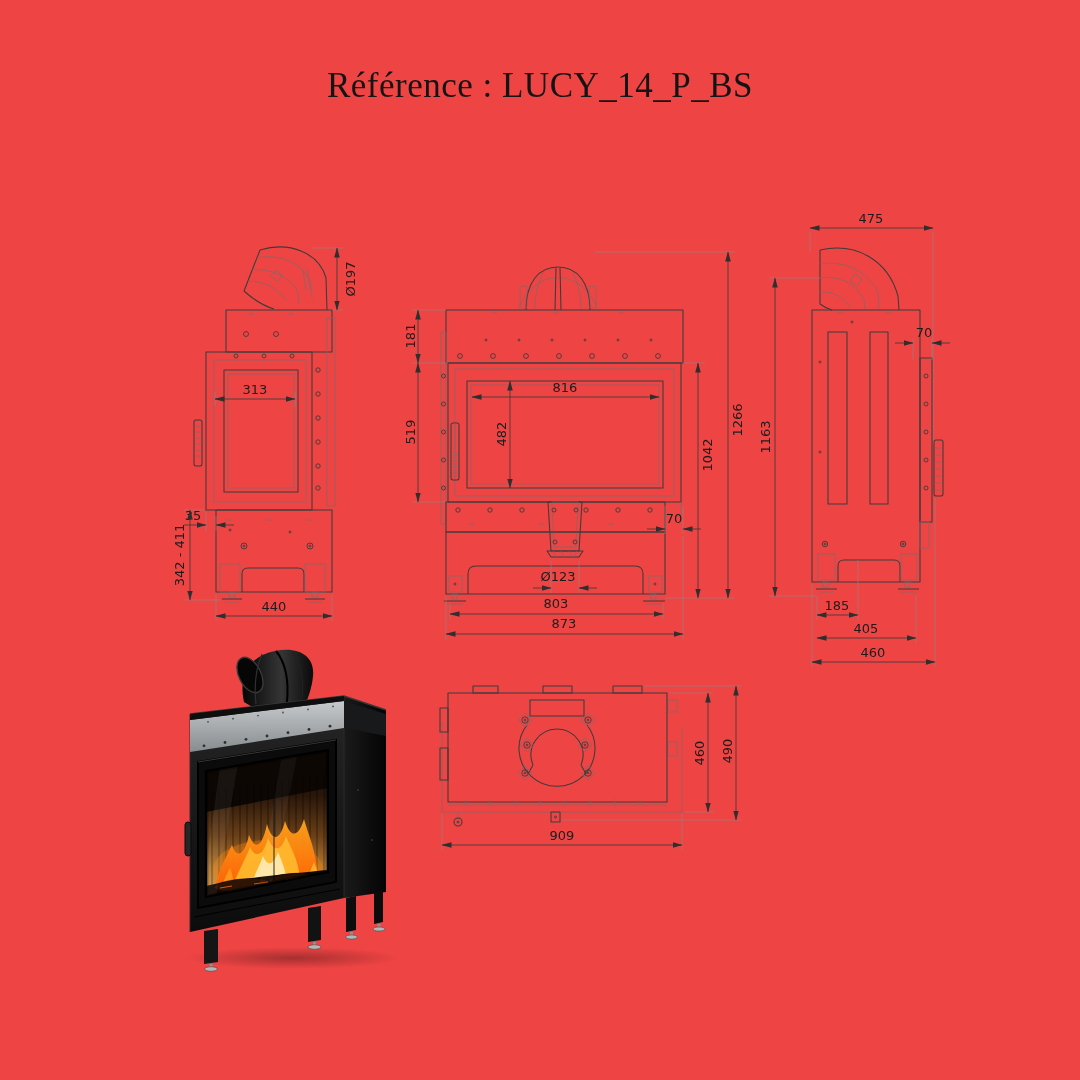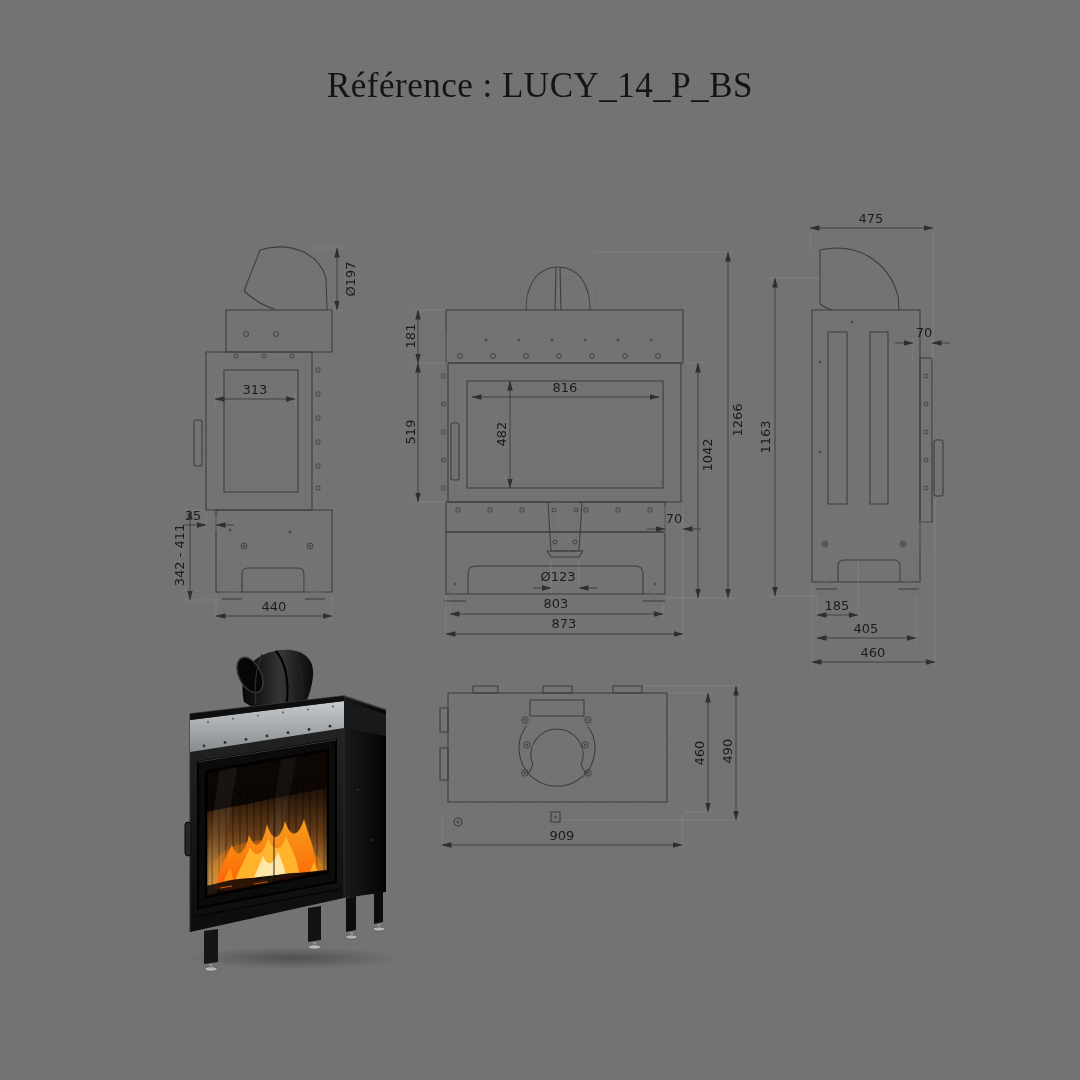--- a/index.html
+++ b/index.html
@@ -1,16 +1,16 @@
 <!DOCTYPE html>
 <html><head>
 <meta charset="utf-8">
 <style>
   html,body{margin:0;padding:0;background:#ffffff;}
-  #canvas{position:relative;width:1080px;height:1080px;background:#737373;overflow:hidden;
+  #canvas{position:relative;width:1080px;height:1080px;background:#ef4444;overflow:hidden;
           font-family:"DejaVu Sans",sans-serif;}
   .title{position:absolute;top:66px;left:0;width:100%;text-align:center;
          font-family:"Liberation Serif","DejaVu Serif",serif;font-size:35px;color:#141414;
          letter-spacing:.5px;}
   svg{position:absolute;overflow:visible;}
   .ln{stroke:#3c3c3c;stroke-width:1.05;fill:none;stroke-linejoin:round;}
   .lt{stroke:#6e6e6e;stroke-width:.65;fill:none;}
   .dl{stroke:#3a3a3a;stroke-width:.85;fill:none;}
   .xl{stroke:#8a8a8a;stroke-width:.6;fill:none;}
   .sc{stroke:#3c3c3c;stroke-width:.9;fill:none;}

